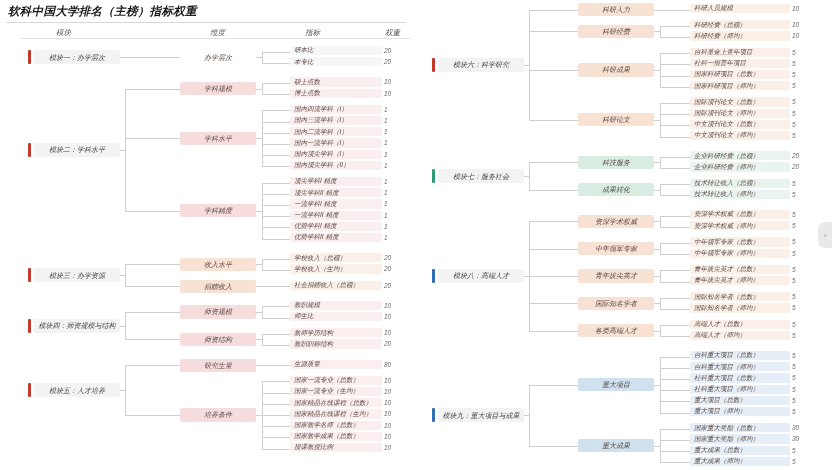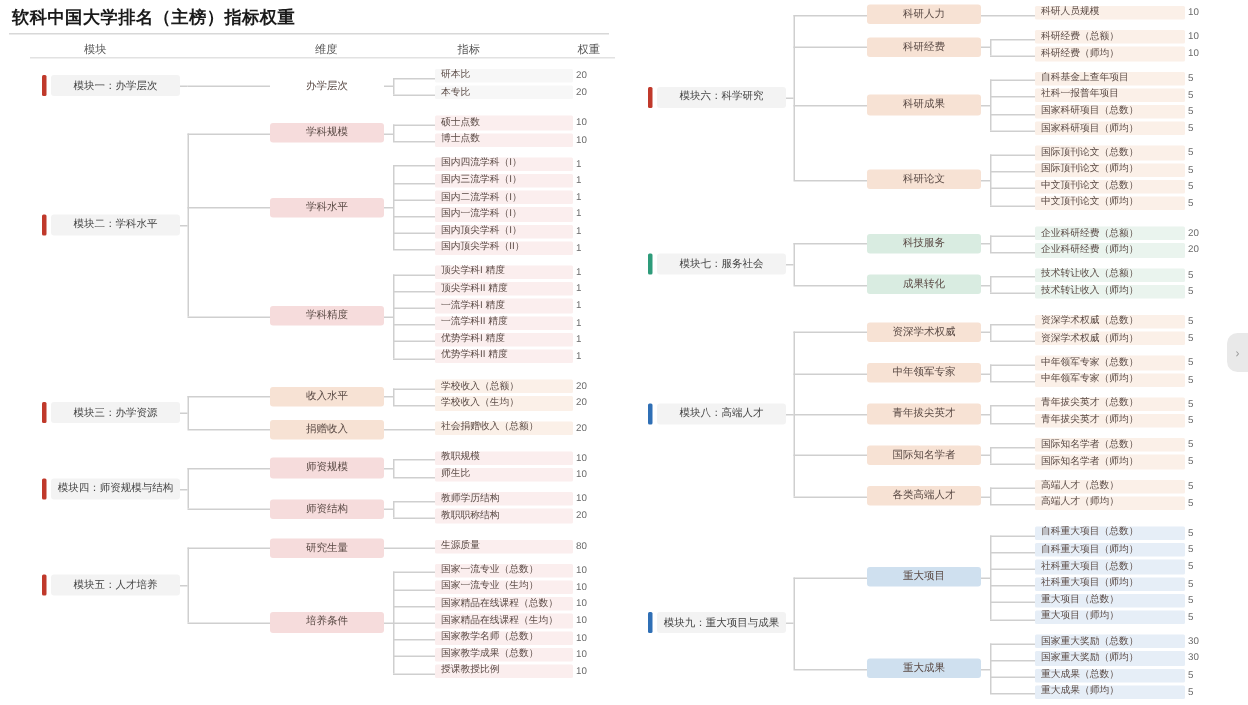--- a/index.html
+++ b/index.html
@@ -1,21 +1,21 @@
 <!DOCTYPE html>
 <html><head>
 <meta charset="utf-8">
 <style>
   html,body{margin:0;padding:0;}
   body{
     width:832px;height:470px;background:#ffffff;
     font-family:"Liberation Sans","DejaVu Sans",sans-serif;
     font-size:7px;color:#333;overflow:hidden;position:relative;
   }
-  .page{position:relative;width:832px;height:469px;}
+  .page{position:relative;width:832px;height:469px;font-style:italic;}
   .title{
     position:absolute;left:8px;top:4px;font-size:11.5px;font-weight:bold;color:#1a1a1a;
     letter-spacing:0.3px;
   }
   .rule{position:absolute;left:6px;top:22px;width:400px;height:1px;background:#d8d8d8;}
   .col{position:absolute;top:0;}
   .colL{left:0;width:416px;height:470px;}
   .colR{left:428px;width:404px;height:470px;}
 
   

